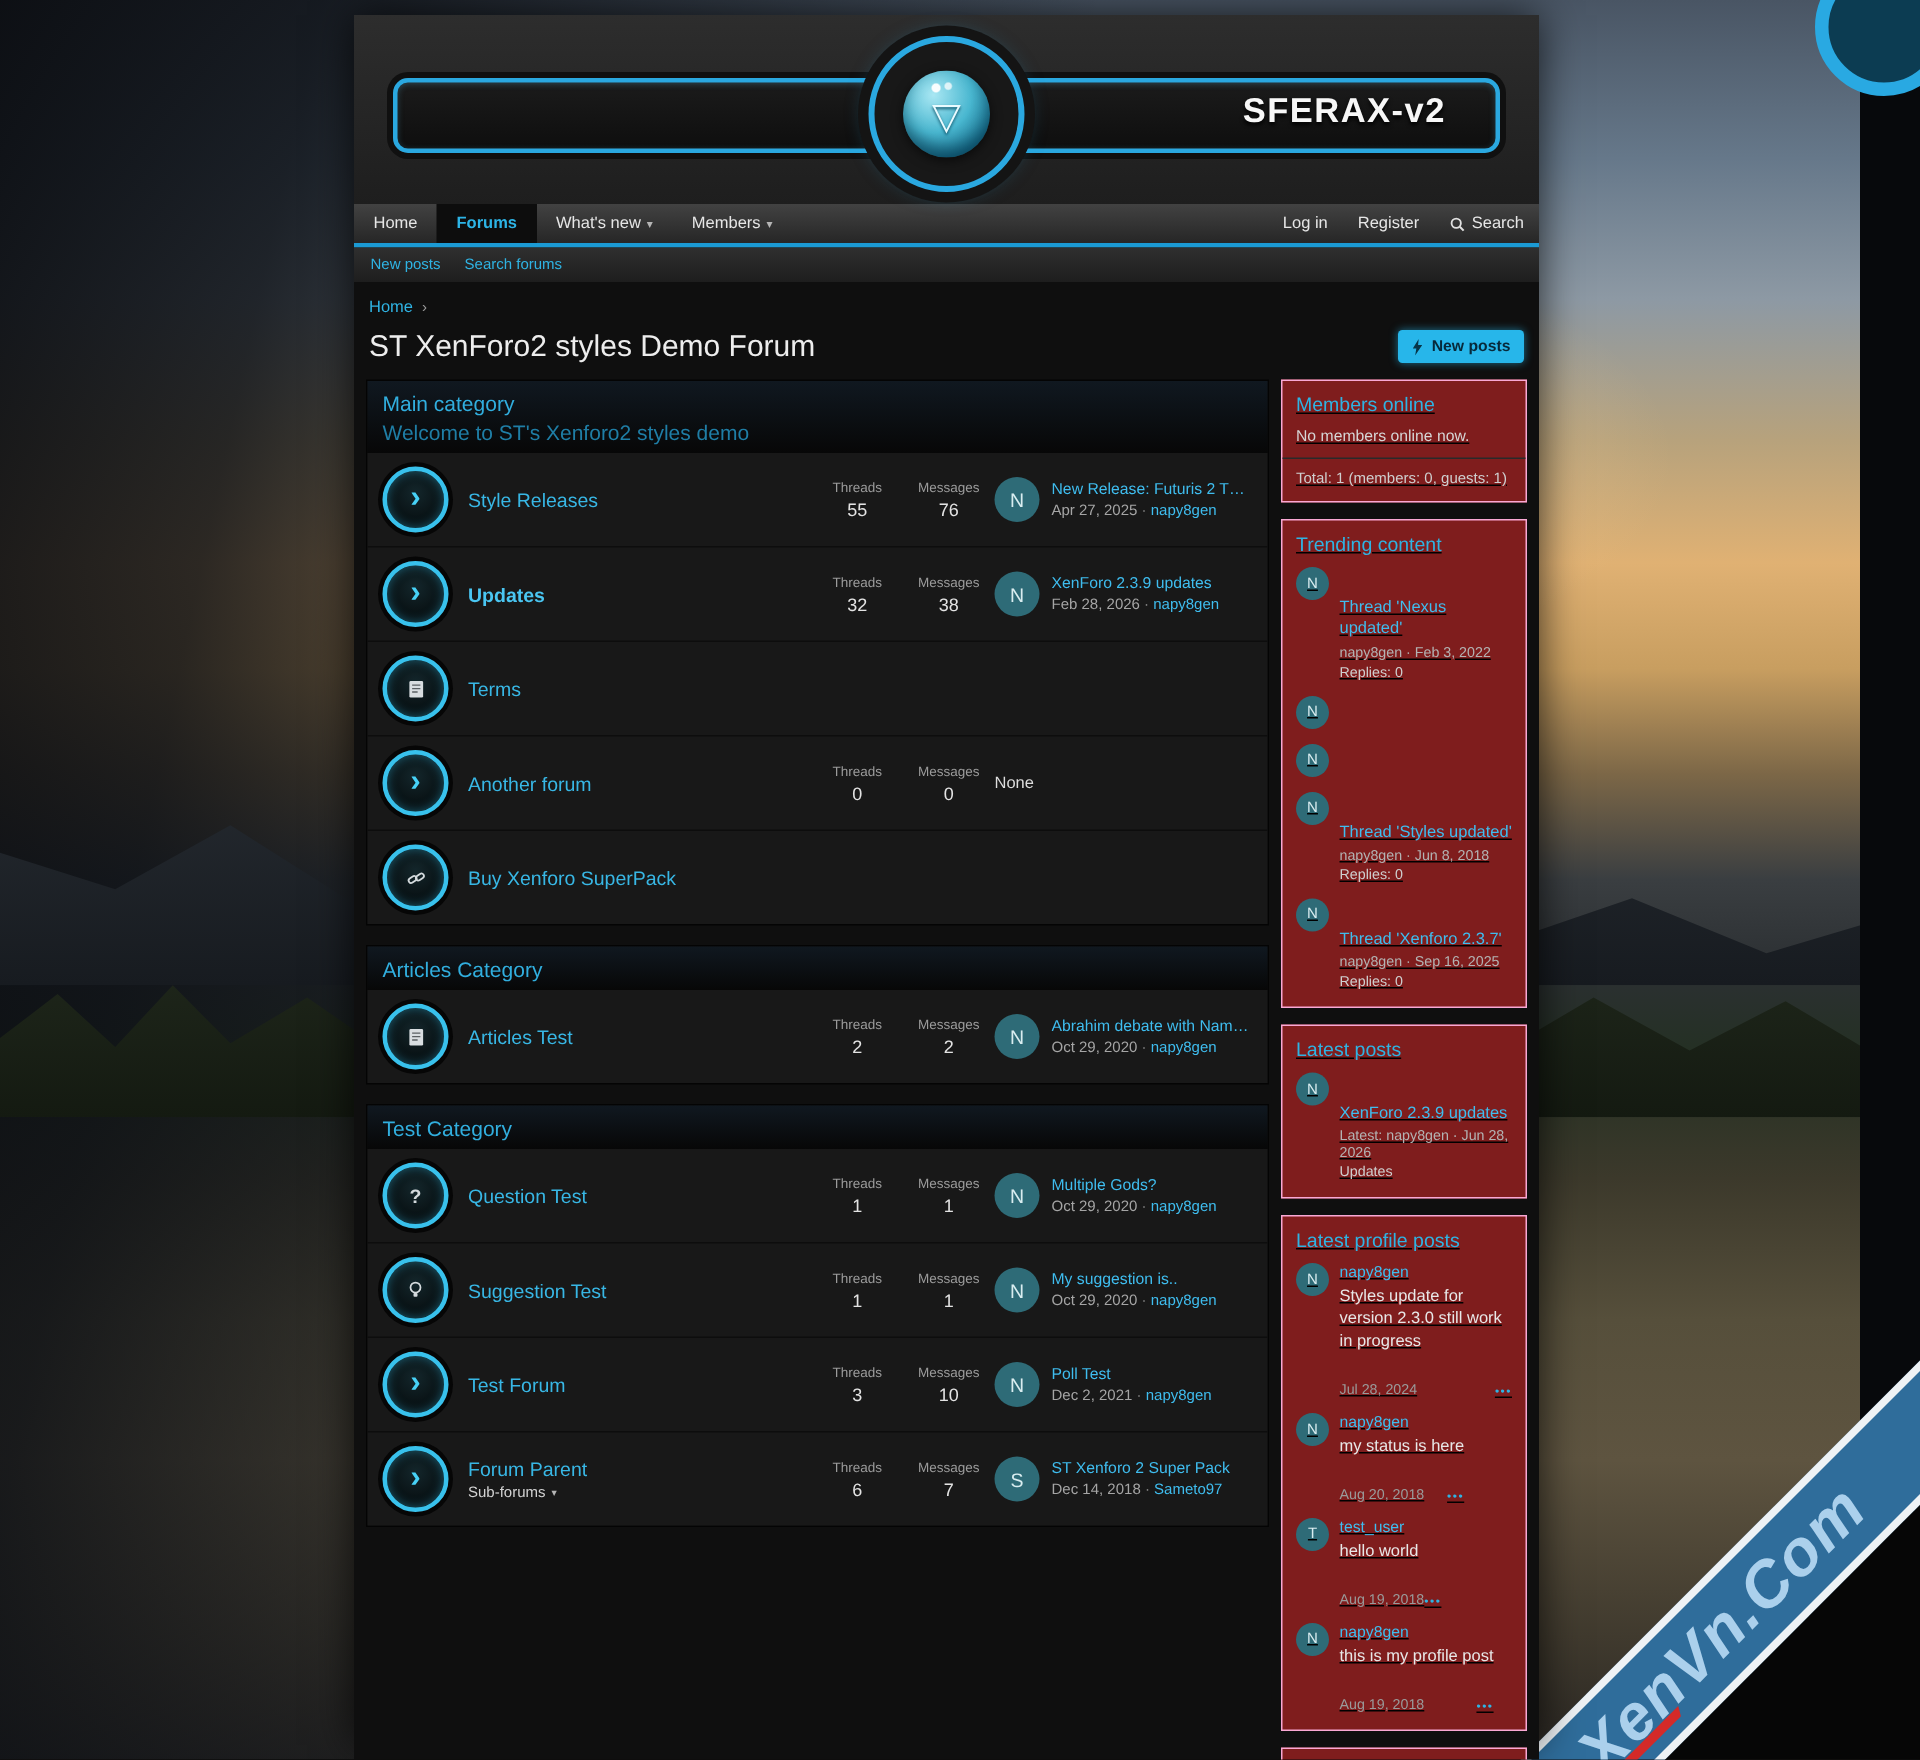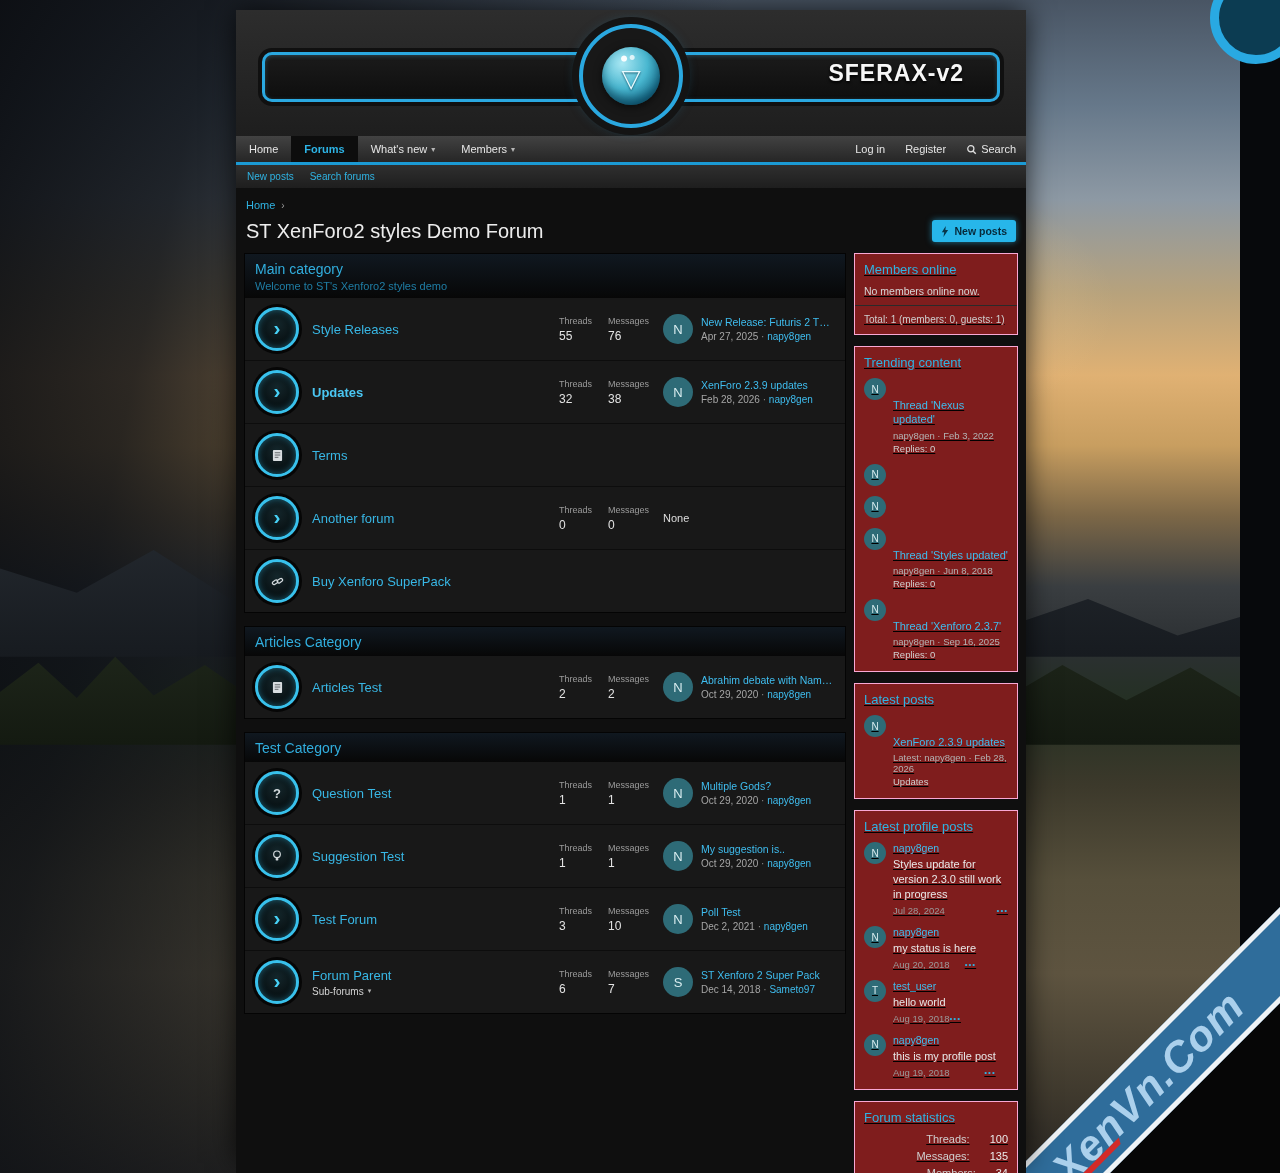--- a/index.html
+++ b/index.html
@@ -77,37 +77,37 @@
     box-shadow:0 0 6px rgba(39,182,234,.6);}
 
   .cols{display:flex;gap:8px;align-items:flex-start;}
   .main-col{flex:1;min-width:0;}
   .side-col{width:164px;flex:none;}
 
   
   .cat{margin-bottom:13px;border:1px solid #040404;}
   .cat-head{padding:7px 10px 6px;background:linear-gradient(180deg,#101820,#070707);}
   .cat-title{font-size:14px;color:#31aede;}
-  .cat-sub{font-size:11px;color:#1f7ea6;margin-top:3px;}
+  .cat-sub{font-size:14px;color:#1f7ea6;margin-top:3px;}
   .cat-body{background:#181818;}
   .frow{display:flex;align-items:center;padding:9px 10px;border-top:1px solid #0d0d0d;min-height:40px;}
   .frow:first-child{border-top:none;}
   .node{width:38px;height:38px;border-radius:50%;flex:none;margin-right:13px;
     border:3px solid #38c1ec;background:radial-gradient(circle at 50% 38%, #13262b, #070d0f 72%);
     box-shadow:0 0 0 3px #060606, inset 0 0 7px rgba(56,193,236,.45);
     display:flex;align-items:center;justify-content:center;cursor:pointer;}
   .node .chev{color:#47d1f6;font-size:21px;font-weight:bold;line-height:1;margin-top:-3px;}
   .node .qm{color:#d4dadd;font-size:13px;font-weight:bold;}
   .ftitle-wrap{flex:1;min-width:0;}
   .ftitle{font-size:13px;color:#38b7e5;cursor:pointer;}
   .ftitle.unread{font-weight:bold;color:#4ac6f2;}
   .fsub{font-size:10px;color:#d2d2d2;margin-top:3px;display:flex;gap:4px;align-items:center;cursor:pointer;}
   .fsub .nav-caret{font-size:7px;}
   .stats{display:flex;flex:none;margin-right:6px;}
-  .stat{width:49px;text-align:left;}
+  .stat{width:49px;text-align:center;margin-left:12px;}
   .stat .lbl{font-size:9px;color:#9b9b9b;}
   .stat .val{font-size:12px;color:#e3e3e3;margin-top:3px;}
   .none-lbl{font-size:11px;color:#dddddd;flex:none;width:40px;}
   .latest{width:172px;flex:none;display:flex;align-items:center;gap:8px;min-width:0;}
   .avatar{border-radius:50%;background:#2e6b77;color:#d9edf0;display:flex;align-items:center;
     justify-content:center;flex:none;cursor:pointer;}
   .av30{width:30px;height:30px;font-size:13px;}
   .av22{width:22px;height:22px;font-size:10px;}
   .latest-txt{min-width:0;}
   .latest-link{font-size:10.5px;color:#3fbdef;white-space:nowrap;overflow:hidden;text-overflow:ellipsis;cursor:pointer;}
@@ -123,21 +123,21 @@
   .sb-div{border-top:1px solid #2a2a2a;margin:8px -9px;}
   .sb-total{font-size:10px;color:#cfcfcf;}
   .titem{display:flex;gap:7px;margin-bottom:10px;}
   .titem:last-child{margin-bottom:2px;}
   .titem-body{min-width:0;}
   .titem-title{font-size:11px;color:#3fbdef;line-height:1.3;cursor:pointer;margin-top:20px;}
   .titem-meta{font-size:9.5px;color:#b3b3b3;margin-top:3px;}
   .titem-rep{font-size:9.5px;color:#cfcfcf;margin-top:2px;}
   .pp-user{font-size:10.5px;color:#3fbdef;cursor:pointer;}
   .pp-text{font-size:11px;color:#e8e8e8;line-height:1.35;margin-top:3px;}
-  .pp-foot{display:flex;justify-content:space-between;align-items:center;margin-top:3px;}
+  .pp-foot{display:flex;justify-content:space-between;align-items:flex-end;margin-top:19px;}
   .pp-date{font-size:9.5px;color:#9a9a9a;}
   .pp-more{font-size:8px;color:#2fb3e3;letter-spacing:1px;cursor:pointer;}
   .strow{display:flex;justify-content:flex-end;font-size:11px;margin-top:5px;gap:20px;}
   .strow .sl{color:#d0d0d0;} .strow .sv{color:#eaeaea;}
   .strow .sv.link{color:#3fbdef;cursor:pointer;}
 </style>
 </head>
 <body>
 
 <div class="bg"></div>
@@ -536,21 +536,21 @@
             </div>
           </div>
         </div>
 
         <div class="sblock">
           <div class="sb-title">Latest posts</div>
           <div class="titem">
             <div class="avatar av22">N</div>
             <div class="titem-body">
               <div class="titem-title">XenForo 2.3.9 updates</div>
-              <div class="titem-meta">Latest: napy8gen · Feb 28, 2026</div>
+              <div class="titem-meta">Latest: napy8gen · Jun 28, 2026</div>
               <div class="titem-rep">Updates</div>
             </div>
           </div>
         </div>
 
         <div class="sblock">
           <div class="sb-title">Latest profile posts</div>
 
           <div class="titem">
             <div class="avatar av22">N</div>

